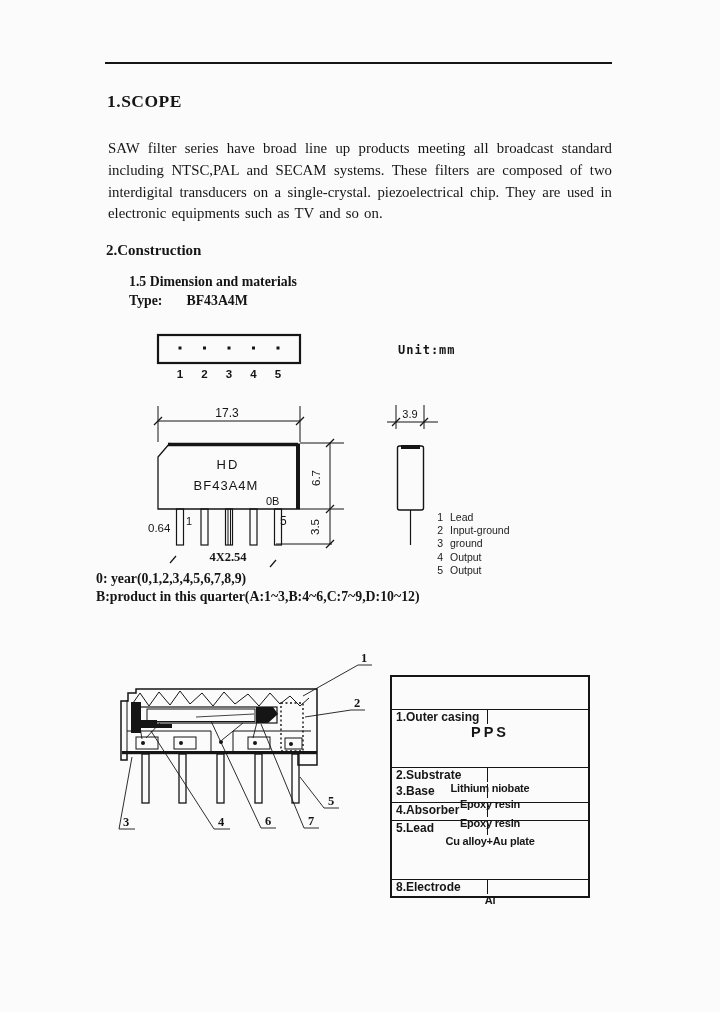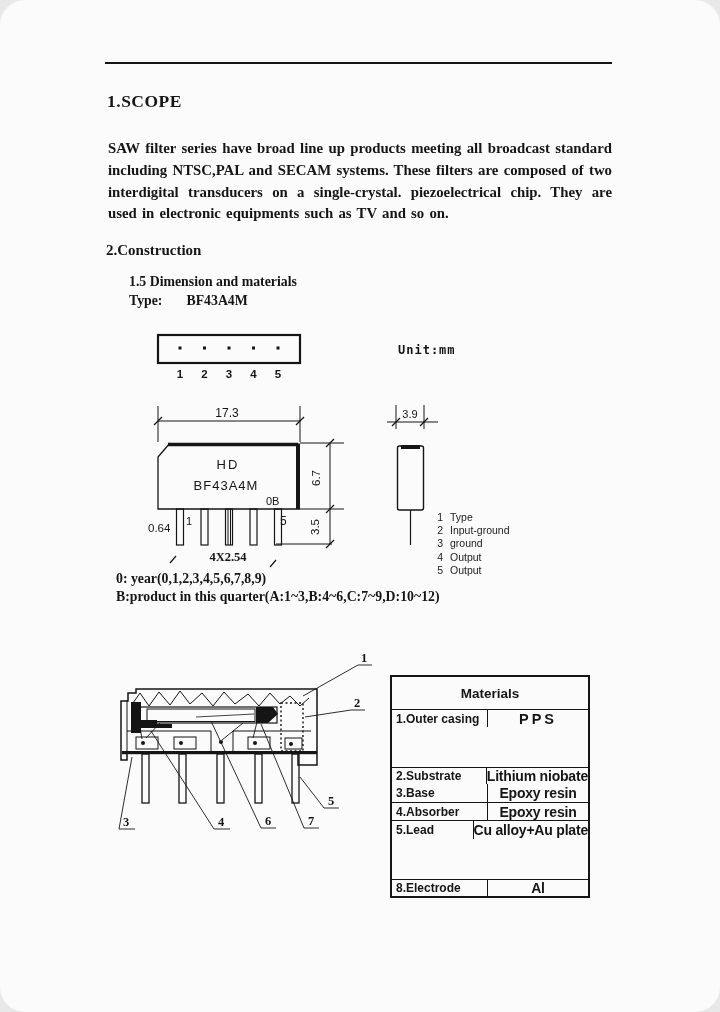--- a/index.html
+++ b/index.html
@@ -1,26 +1,26 @@
 <!DOCTYPE html>
 <html><head>
 <meta charset="utf-8">
 <style>
   html,body{margin:0;padding:0;background:#e8e8e8;}
   .page{position:relative;width:720px;height:1012px;background:#fbfbfb;overflow:hidden;
-        font-family:"Liberation Serif",serif;color:#151515;border-radius:25px;}
+        font-family:"Liberation Serif",serif;color:#151515;}
   .rule{position:absolute;left:105px;top:62px;width:507px;height:1.5px;background:#151515;}
   .h1{position:absolute;left:107px;top:91px;font-size:17.5px;font-weight:bold;letter-spacing:.5px;}
-  .para{position:absolute;left:108px;top:138px;width:504px;font-size:14.8px;font-weight:bold;
+  .para{position:absolute;left:108px;top:138px;width:504px;font-size:14.8px;font-weight:normal;
         line-height:21.8px;text-align:justify;word-spacing:1.5px;}
   .h2{position:absolute;left:106px;top:242px;font-size:15px;font-weight:bold;}
   .h3{position:absolute;left:129px;top:274px;font-size:13.8px;font-weight:bold;}
   .typeline{position:absolute;left:129px;top:293px;font-size:13.8px;font-weight:bold;}
   .typeline .val{margin-left:24px;}
-  .note{position:absolute;left:116px;font-size:13.8px;font-weight:bold;}
+  .note{position:absolute;left:96px;font-size:13.8px;font-weight:bold;}
   .pinlist{position:absolute;left:434px;top:511px;font-family:"Liberation Sans",sans-serif;
            font-size:10.5px;line-height:13.2px;color:#1b1b1b;}
   .pinrow{display:flex;}
   .pnum{width:9px;text-align:right;margin-right:7px;}
   
   svg{position:absolute;}
   svg line,svg path,svg rect,svg polyline,svg polygon{stroke:#151515;fill:none;}
   svg .fill{fill:#151515;stroke:none;}
   svg text{fill:#151515;stroke:none;}
   .sans11{font-family:"Liberation Sans",sans-serif;font-size:11px;}
@@ -31,25 +31,25 @@
   .mono{font-family:"DejaVu Sans Mono",monospace;font-size:12px;font-weight:bold;letter-spacing:1px;}
   .mid{text-anchor:middle;}
   .ls2{letter-spacing:2px;}
   .ls1{letter-spacing:1px;}
   .serifb{font-family:"Liberation Serif",serif;font-weight:bold;font-size:12.5px;}
   .co{font-family:"Liberation Serif",serif;font-weight:bold;font-size:12.5px;text-anchor:middle;}
   
   .tbl{position:absolute;left:390px;top:675px;width:196px;border:2px solid #151515;
        font-family:"Liberation Sans",sans-serif;font-weight:bold;background:#fbfbfb;}
   .thead{display:flex;height:32px;font-size:13.5px;}
-  .trow{display:flex;border-top:1.5px solid #151515;font-size:12px;}
+  .trow{display:flex;border-top:1.5px solid #151515;font-size:12px;flex-direction:column;}
   .trow.merge{border-top:none;}
   .c1{width:96px;border-right:1.6px solid #151515;display:flex;align-items:center;
       padding-left:4px;box-sizing:border-box;}
-  .c2{flex:1;display:flex;align-items:center;justify-content:center;font-size:14px;
+  .c2{flex:1;display:flex;align-items:center;justify-content:center;font-size:11px;
       letter-spacing:-.2px;white-space:nowrap;}
   .thead .c1,.thead .c2{justify-content:center;padding-left:0;font-size:13.5px;letter-spacing:0;}
   .r17{height:17px;} .r16{height:16px;margin-top:40px;} .r18{height:18px;}
   .pps{font-size:14.5px;letter-spacing:3px;text-align:center;}
 </style>
 </head>
 <body>
 
 <div class="page">
 
@@ -131,21 +131,21 @@
       <text class="sans11 mid" x="410" y="418">3.9</text>
       <rect x="397.5" y="446" width="26" height="64" rx="2" stroke-width="1.4"></rect>
       <line x1="401" y1="447" x2="420" y2="447" stroke-width="4"></line>
       <line x1="410.5" y1="510" x2="410.5" y2="545" stroke-width="1.2"></line>
     </g>
   </svg>
 
   <div class="pinlist">
     <div class="pinrow">
       <span class="pnum">1</span>
-      <span>Type</span>
+      <span>Lead</span>
     </div>
     <div class="pinrow">
       <span class="pnum">2</span>
       <span>Input-ground</span>
     </div>
     <div class="pinrow">
       <span class="pnum">3</span>
       <span>ground</span>
     </div>
     <div class="pinrow">
@@ -230,21 +230,20 @@
       <text class="co" x="331" y="805">5</text>
       <path d="M211,721 L261,828 L276,828" stroke-width="0.9"></path>
       <text class="co" x="268" y="825">6</text>
       <path d="M261,724 L304,828 L319,828" stroke-width="0.9"></path>
       <text class="co" x="311" y="825">7</text>
     </g>
   </svg>
 
   <div class="tbl">
     <div class="thead">
-      <div class="c2">Materials</div>
     </div>
     <div class="trow r17">
       <div class="c1">1.Outer casing</div>
       <div class="c2 pps">PPS</div>
     </div>
     <div class="trow r16">
       <div class="c1">2.Substrate</div>
       <div class="c2">Lithium niobate</div>
     </div>
     <div class="trow merge r18">

